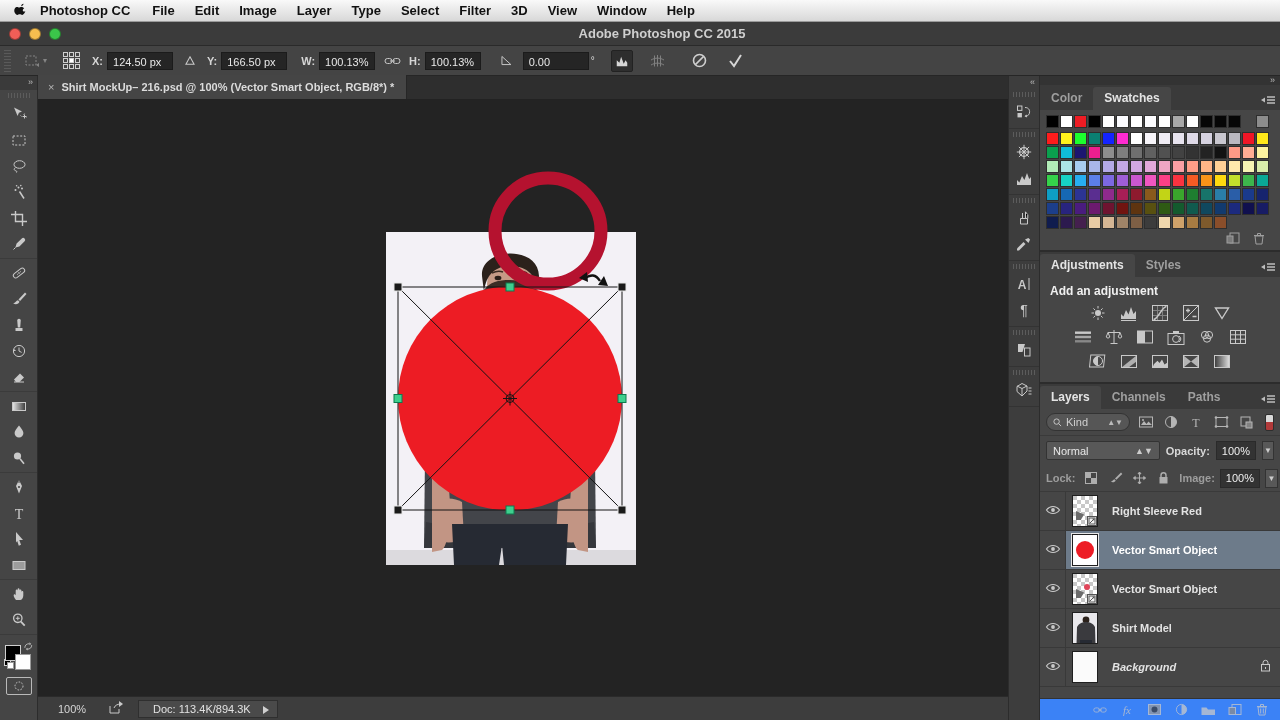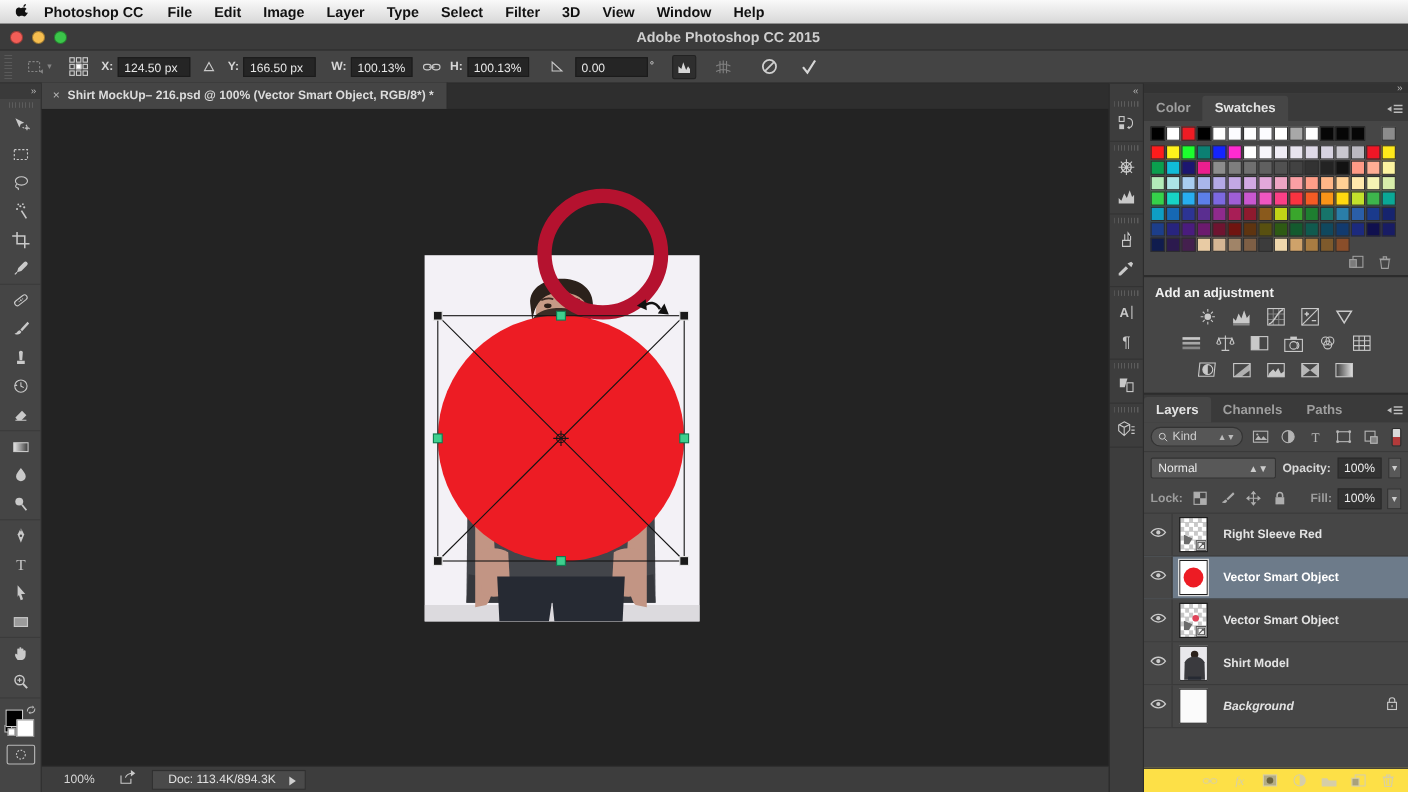--- a/index.html
+++ b/index.html
@@ -140,21 +140,21 @@
   .layer-row.selected .thumb { outline:1px solid #e8e8e8; }
   .thumb.checker { background:repeating-conic-gradient(#ffffff 0 25%, #c8c8c8 0 50%) 0 0/8px 8px; }
   .so-badge { position:absolute; right:0; bottom:0; width:10px; height:10px; background:#f2f2f2; border:1px solid #555;
     display:flex; align-items:center; justify-content:center; }
   .red-dot { position:absolute; left:50%; top:50%; width:18px; height:18px; margin:-9px 0 0 -9px; border-radius:50%; background:#ed1c24; }
   .tiny-mark { position:absolute; left:3px; bottom:6px; width:8px; height:9px; background:#6b6b6b; clip-path:polygon(0 0,100% 40%,60% 100%,0 100%); }
   .layer-name { flex:1; display:flex; align-items:center; color:#e3e3e3; font-size:11px; font-weight:bold; padding-left:8px; }
   .layer-row.selected .layer-name { color:#fff; }
   .layer-name.italic { font-style:italic;text-align:center; }
   .lock-cell { width:30px; display:flex; align-items:center; justify-content:center; }
-  .layers-footer { height:22px; background:#fde047; border-top:1px solid #333; display:flex; align-items:center;
+  .layers-footer { height:22px; background:#3b82f6; border-top:1px solid #333; display:flex; align-items:center;
     justify-content:flex-end; gap:11px; padding-right:10px; }
   .lf-icon { width:16px; height:14px; display:flex; align-items:center; justify-content:center; opacity:.75; }
 </style>
 </head>
 <body>
 
 <div class="app">
 
   <div class="menubar">
     <span class="apple">
@@ -724,20 +724,30 @@
             <svg width="12" height="13" viewBox="0 0 12 13">
                 <path d="M2 4h8l-1 8H3z" fill="none" stroke="#bdbdbd"></path>
                 <path d="M1 3.5h10M4.5 3V1.5h3V3" fill="none" stroke="#bdbdbd"></path>
               </svg>
           </span>
         </div>
       </div>
     </div>
 
     <div class="panel">
+      <div class="panel-tabs" id="adj-tabs">
+        <span class="ptab active">Adjustments</span>
+          <span class="ptab">Styles</span>
+          <span class="panel-menu">
+          <svg width="16" height="10" viewBox="0 0 16 10">
+              <path d="M1 5l4-2.5v5z" fill="#bdbdbd"></path>
+              <path d="M7 2h8M7 5h8M7 8h8" stroke="#bdbdbd" stroke-width="1.4"></path>
+            </svg>
+        </span>
+      </div>
       <div class="adj-body">
         <div class="adj-title">Add an adjustment</div>
         <div id="adj-rows">
             <div class="adj-row">
               <span class="adj-icon">
                 <svg width="20" height="18" viewBox="0 0 20 18">
                   <circle cx="10" cy="9" r="3" fill="#c9c9c9"></circle>
                   <g stroke="#c9c9c9">
                     <path d="M10 2v2.5M10 13.5V16M3.5 9H6M14 9h2.5M5.4 4.4l1.8 1.8M12.8 11.8l1.8 1.8M14.6 4.4l-1.8 1.8M7.2 11.8l-1.8 1.8"></path>
                   </g>
@@ -944,21 +954,21 @@
               </svg>
             </span>
             <span class="l-icon">
               <svg width="13" height="14" viewBox="0 0 13 14">
                 <rect x="2.5" y="6" width="8" height="6.5" fill="#c9c9c9"></rect>
                 <path d="M4 6V4.2a2.5 2.5 0 0 1 5 0V6" fill="none" stroke="#c9c9c9" stroke-width="1.4"></path>
               </svg>
             </span>
           </div>
         <div class="fill-group">
-          <span class="mini-lbl">Fill:</span>
+          <span class="mini-lbl">Image:</span>
           <span class="pct-box">100%</span>
           <span class="dd-btn">▼</span>
         </div>
       </div>
 
       <div class="layer-list" id="layer-list">
           <div class="layer-row">
             <div class="eye-cell">
               <span><svg width="16" height="12" viewBox="0 0 16 12">
                   <path d="M1.5 6S4 2.5 8 2.5 14.5 6 14.5 6 12 9.5 8 9.5 1.5 6 1.5 6z" fill="none" stroke="#c9c9c9" stroke-width="1.2"></path>

